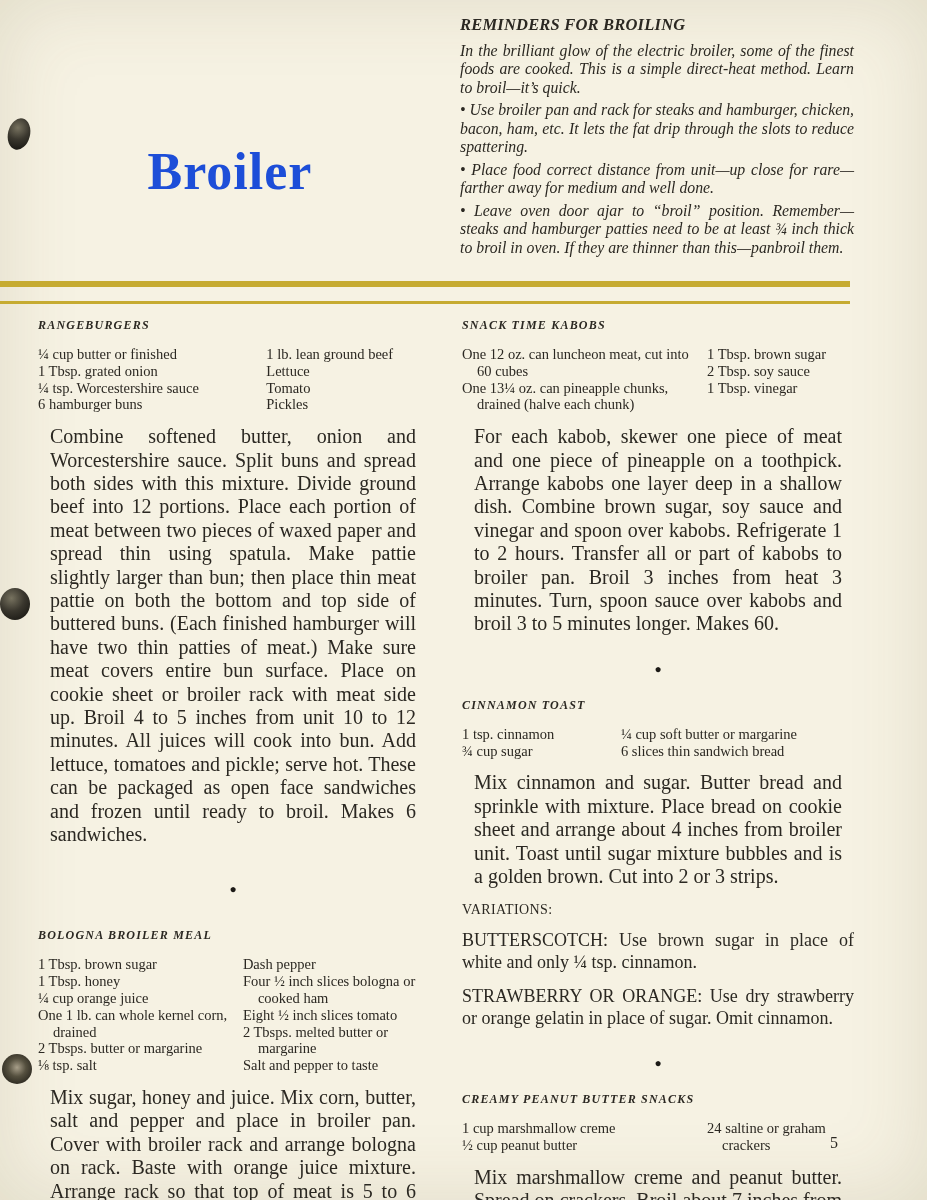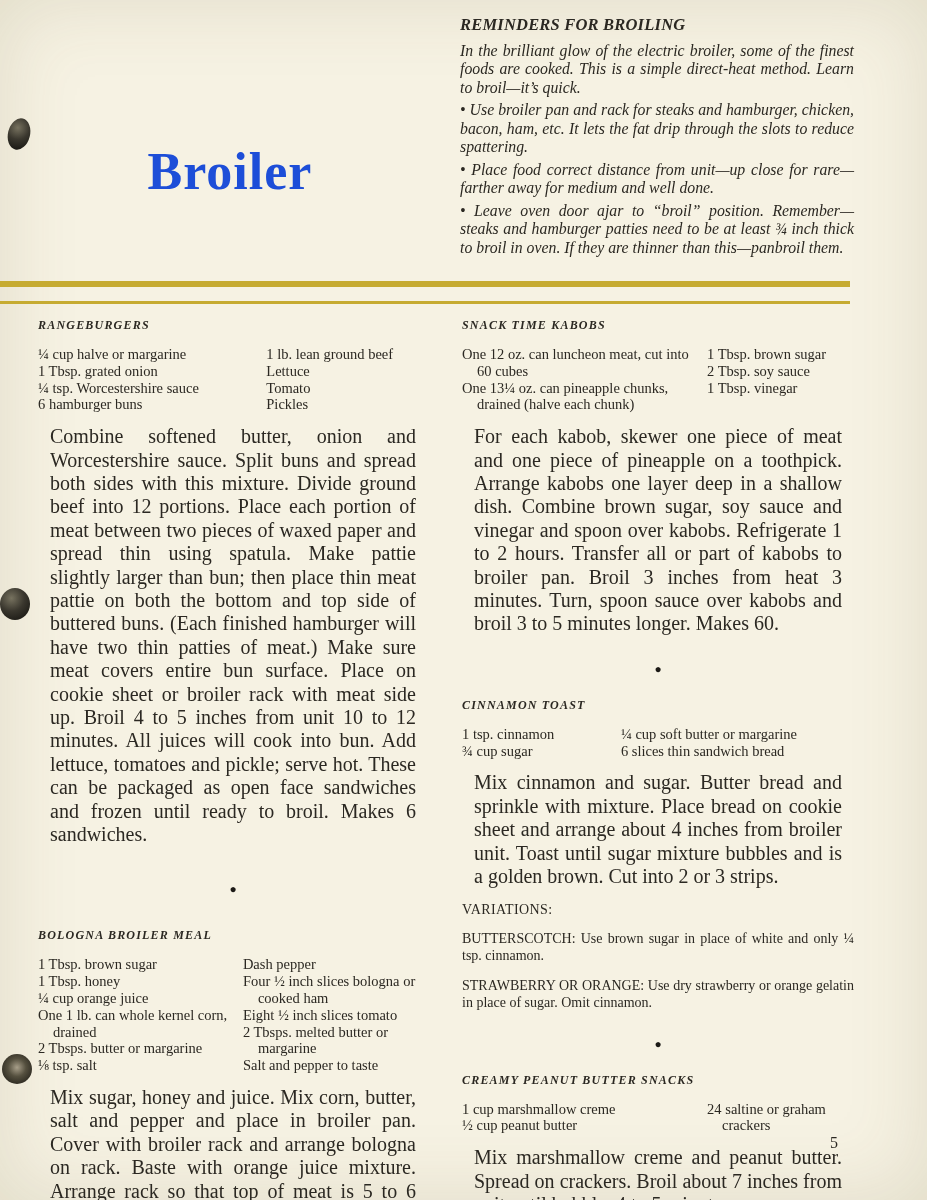--- a/index.html
+++ b/index.html
@@ -57,21 +57,21 @@
     font-style: italic; font-weight: 700; font-size: 12px; letter-spacing: 1.2px;
   }
   .ings { display: flex; gap: 6px; margin: 0 0 12px; font-size: 14.5px; line-height: 1.16; }
   .ing { padding-left: 15px; text-indent: -15px; }
   .body { margin: 12px; font-size: 20px; line-height: 1.17; text-align: justify; }
 
   .sep { margin: 26px 0 22px; text-align: center; font-size: 12px; line-height: 14px; color: #1c1a16; }
   .col-left .sep { margin: 36px 0 32px; }
 
   .variations-label { margin: 14px 0 8px; font-size: 14px; letter-spacing: .4px; }
-  .variation { margin: 12px 0 11px; font-size: 14px; line-height: 1.22; text-align: justify; font-family: Liberation Serif, serif; }
+  .variation { margin: 12px 0 11px; font-size: 18px; line-height: 1.22; text-align: justify; font-family: Liberation Serif, serif; }
 
   .page-number { position: absolute; left: 830px; top: 1134px; font-size: 16px; }
 </style>
 </head>
 <body>
 
 <div class="page">
 
   <div class="punch punch-1"></div>
   <div class="punch punch-2"></div>
@@ -88,21 +88,21 @@
   </section>
 
   <div class="rule"></div>
 
   <div class="col col-left">
 
     <article class="recipe">
       <h3 class="recipe-title">RANGEBURGERS</h3>
       <div class="ings">
         <div class="ing-col" style="flex:0 0 57%">
-          <div class="ing">¼ cup halve or margarine</div>
+          <div class="ing">¼ cup butter or finished</div>
           <div class="ing">1 Tbsp. grated onion</div>
           <div class="ing">¼ tsp. Worcestershire sauce</div>
           <div class="ing">6 hamburger buns</div>
         </div>
         <div class="ing-col" style="flex:0 0 43%">
           <div class="ing">1 lb. lean ground beef</div>
           <div class="ing">Lettuce</div>
           <div class="ing">Tomato</div>
           <div class="ing">Pickles</div>
         </div>

